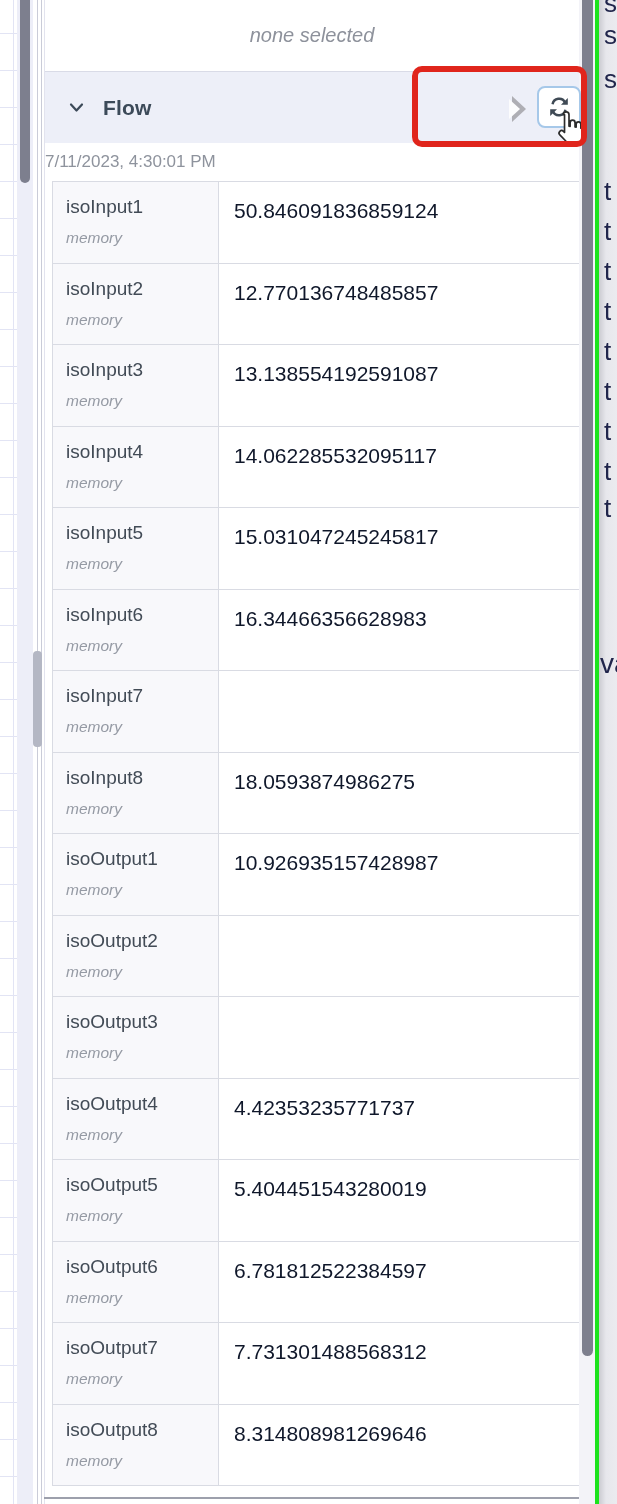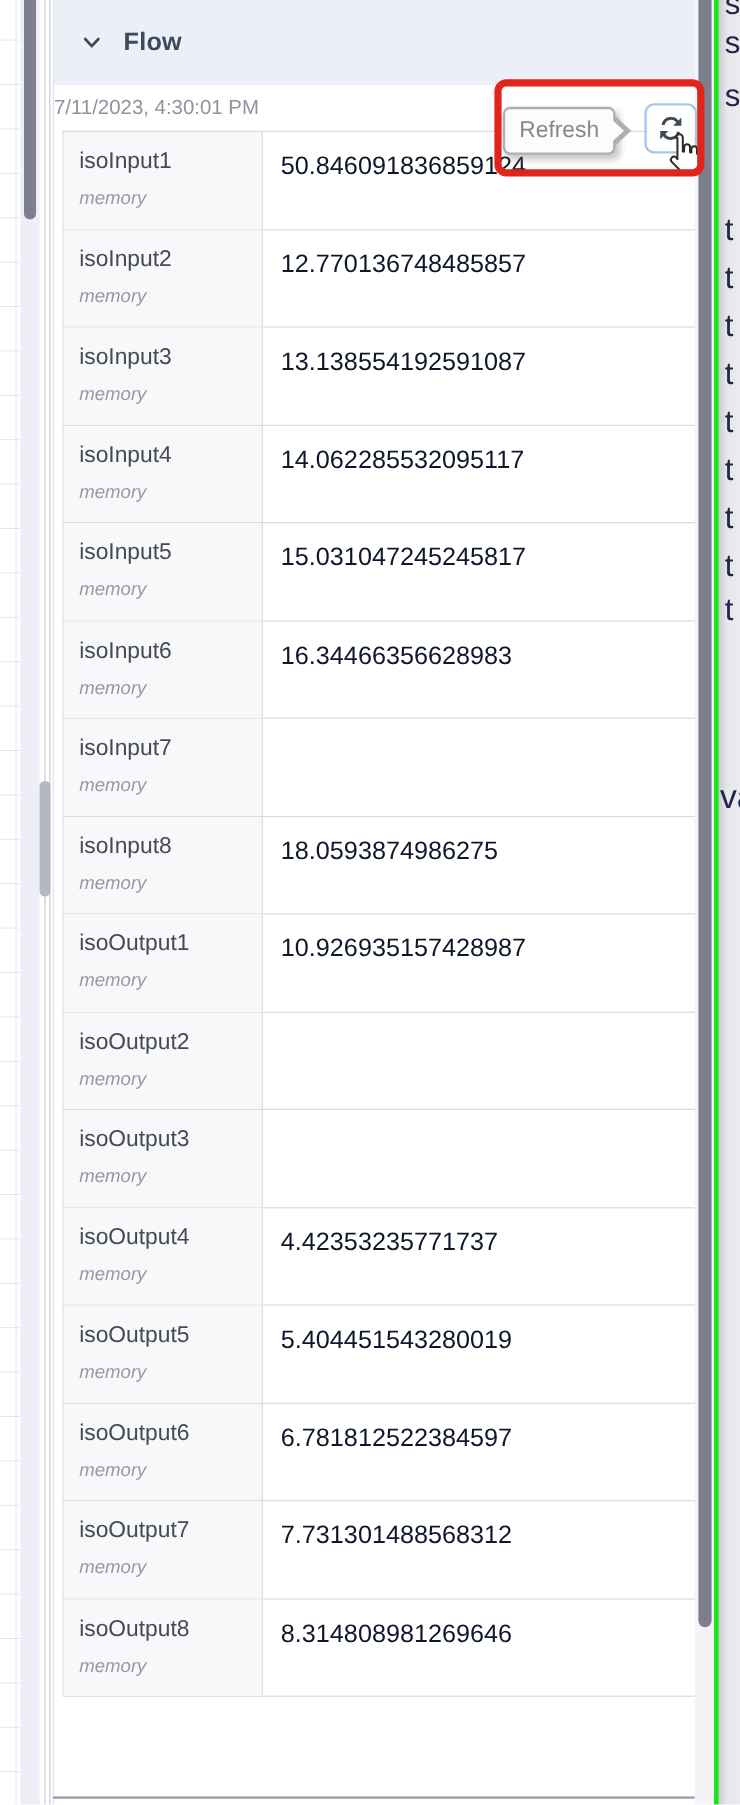--- a/index.html
+++ b/index.html
@@ -80,20 +80,23 @@
   <div class="left-scroll-track">
     <div class="left-scroll-thumb"></div>
   </div>
 
   <div class="splitter-line-a"></div>
   <div class="splitter-line-b"></div>
   <div class="splitter-handle"></div>
 
   <div class="main-panel">
 
+    <div class="none-selected-row">
+      <span class="none-selected-text">none selected</span>
+    </div>
 
     <div class="flow-header">
       <span class="chevron">
         <svg width="15" height="11" viewBox="0 0 15 11">
             <polyline points="2,2.5 7.5,8.5 13,2.5" stroke="#3c4a59" stroke-width="2.2" fill="none" stroke-linecap="round" stroke-linejoin="round"></polyline>
           </svg>
       </span>
       <span class="flow-title">Flow</span>
     </div>
 
@@ -231,23 +234,20 @@
     <span class="frag frag-5">t</span>
     <span class="frag frag-6">t</span>
     <span class="frag frag-7">t</span>
     <span class="frag frag-8">t</span>
     <span class="frag frag-9">t</span>
     <span class="frag frag-10">t</span>
     <span class="frag frag-11">t</span>
     <span class="frag frag-12">va</span>
   </div>
 
-  <div class="refresh-tooltip">
-    <span>Refresh</span>
-  </div>
   <div class="tooltip-arrow-outer"></div>
   <div class="tooltip-arrow-inner"></div>
 
   <button class="refresh-button">
     <span style="display:flex;">
       <svg width="22" height="22" viewBox="0 0 24 24">
         <path d="M5 9 A7.2 7.2 0 0 1 18.6 7" fill="none" stroke="#3f4a55" stroke-width="2.7"></path>
         <path d="M19 15 A7.2 7.2 0 0 1 5.4 17" fill="none" stroke="#3f4a55" stroke-width="2.7"></path>
         <path d="M21.6 2.2 L21.6 9.6 L14.2 9.6 Z" fill="#3f4a55"></path>
         <path d="M2.4 21.8 L2.4 14.4 L9.8 14.4 Z" fill="#3f4a55"></path>

